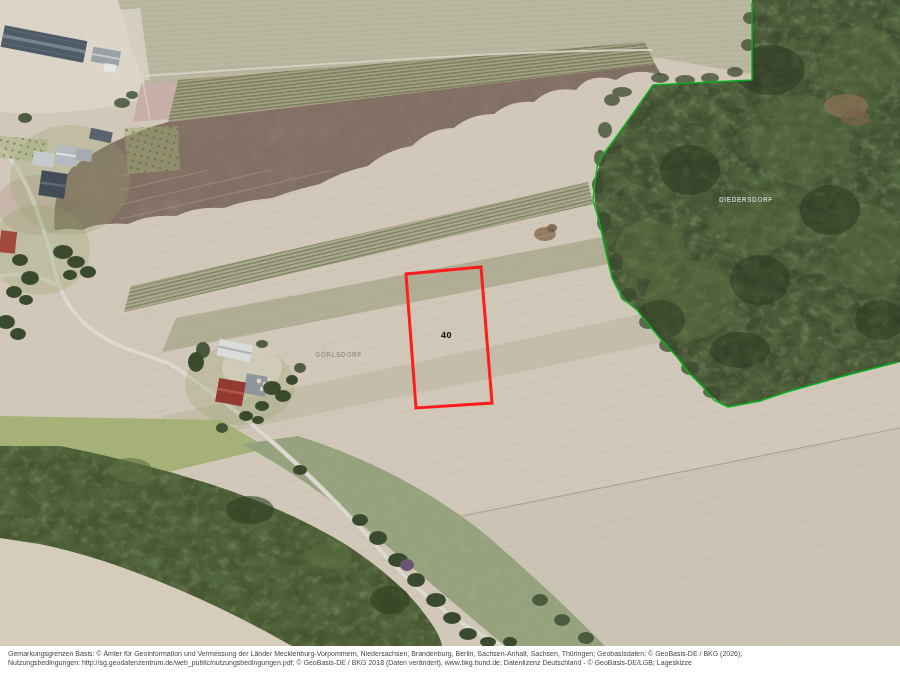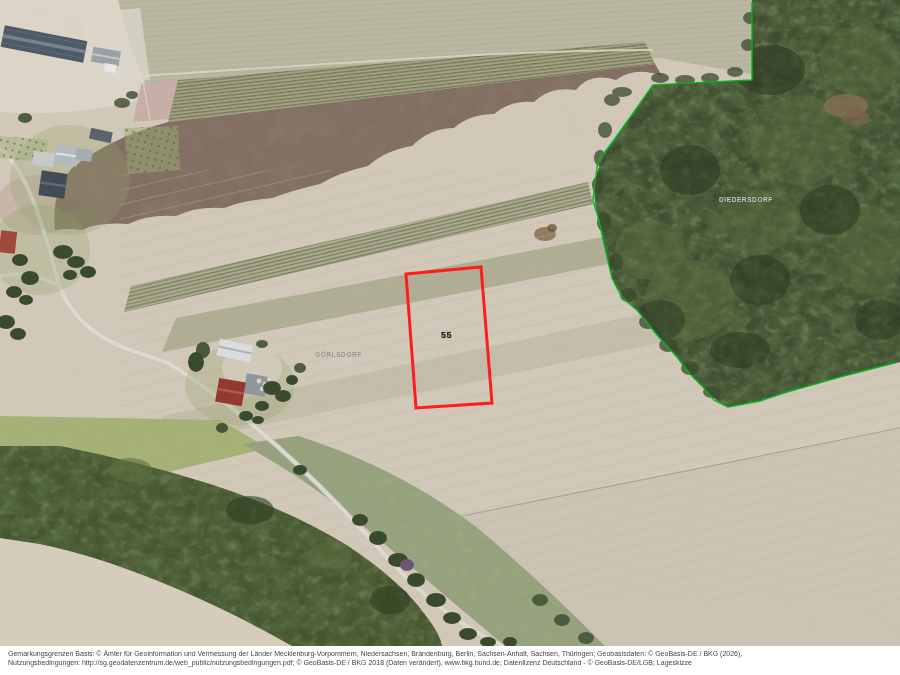--- a/index.html
+++ b/index.html
@@ -286,20 +286,20 @@
           <ellipse cx="562" cy="620" rx="8" ry="6" opacity="0.8"></ellipse>
         <ellipse cx="586" cy="638" rx="8" ry="6" opacity="0.8"></ellipse>
         <ellipse cx="222" cy="428" rx="6" ry="5" opacity="0.9"></ellipse>
       </g>
 
       <polygon points="406,274 481,267 492,403 416,408" fill="none" stroke="#ff1c1c" stroke-width="3" stroke-linejoin="miter"></polygon>
     </svg>
 
     <div class="map-label lbl-goerlsdorf">GÖRLSDORF</div>
     <div class="map-label lbl-diedersdorf">DIEDERSDORF</div>
-    <div class="map-label lbl-parcel">55</div>
+    <div class="map-label lbl-parcel">40</div>
   </div>
 
   <div class="footer">
     <div>Gemarkungsgrenzen Basis: © Ämter für Geoinformation und Vermessung der Länder Mecklenburg-Vorpommern, Niedersachsen, Brandenburg, Berlin, Sachsen-Anhalt, Sachsen, Thüringen; Geobasisdaten: © GeoBasis-DE / BKG (2026),</div>
     <div>Nutzungsbedingungen: http://sg.geodatenzentrum.de/web_public/nutzungsbedingungen.pdf; © GeoBasis-DE / BKG 2018 (Daten verändert), www.bkg.bund.de; Datenlizenz Deutschland - © GeoBasis-DE/LGB; Lageskizze</div>
   </div>
 </div>
 
 </body></html>

